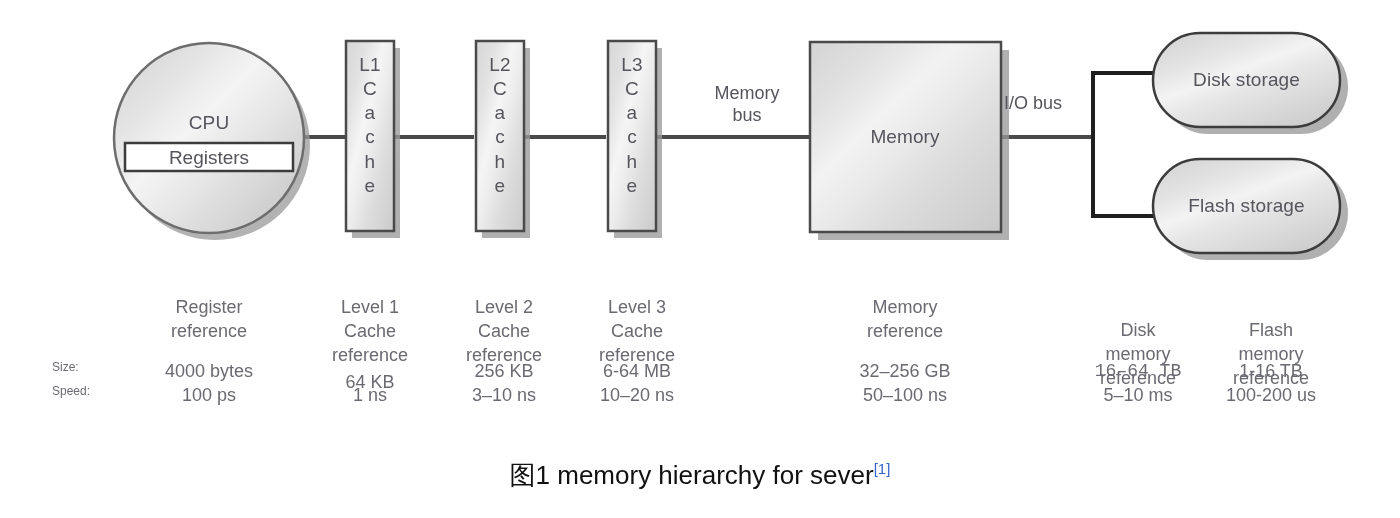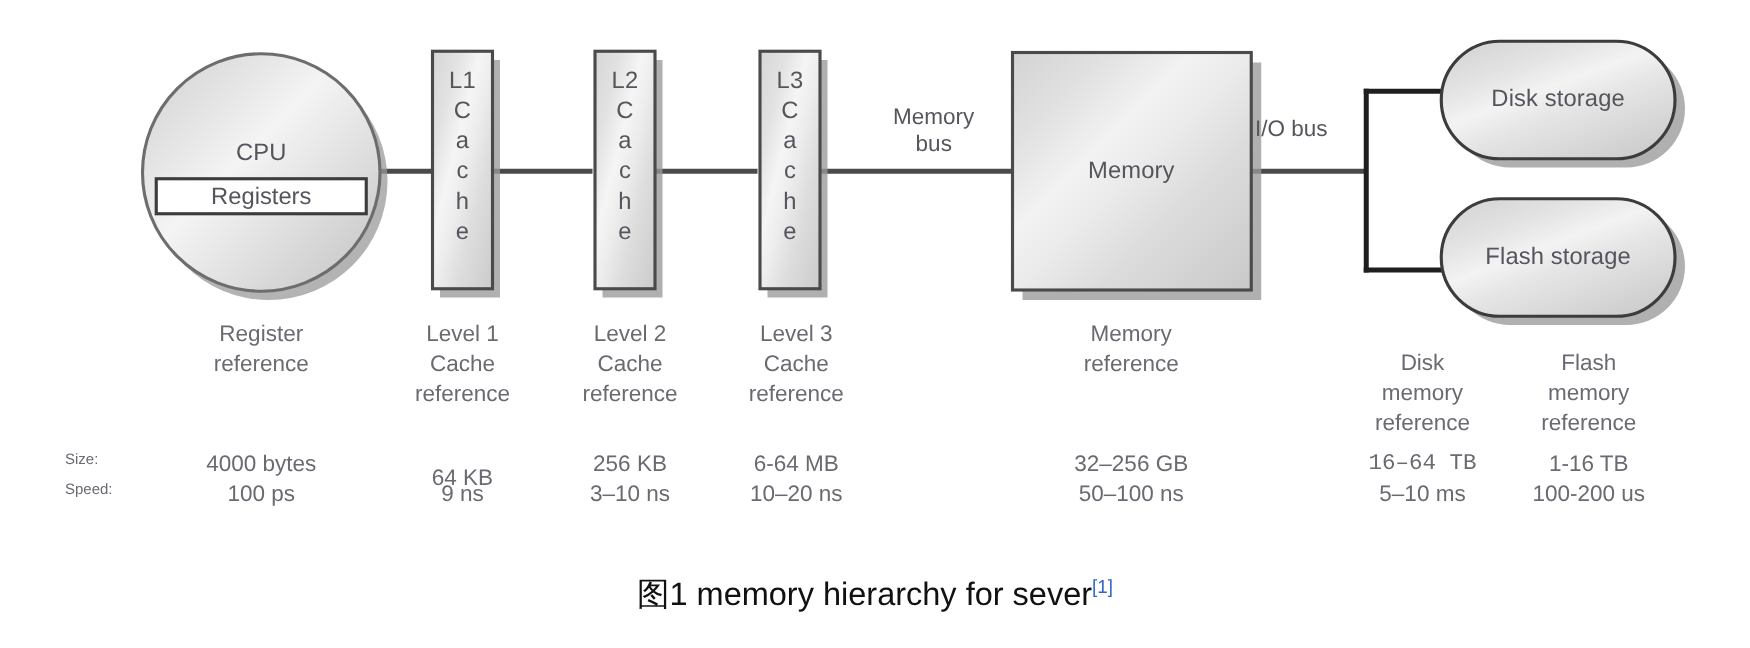--- a/index.html
+++ b/index.html
@@ -61,20 +61,21 @@
     text-align: center;
     line-height: 1.27;
     letter-spacing: 0.2px;
   }
 
   .ref-label {
     font-size: 18px;
     color: #6a6a72;
     text-align: center;
     line-height: 1.33;
+    margin-top: 40px;
   }
 
   .metric-head {
     font-size: 12px;
     color: #6a6a72;
     text-align: left;
     line-height: 1.33;
   }
 
   .metric-val {
@@ -229,21 +230,21 @@
   <div class="txt ref-label" style="left:1075px; top:279px; width:126px;">Disk<br>memory<br>reference</div>
   <div class="txt ref-label" style="left:1208px; top:279px; width:126px;">Flash<br>memory<br>reference</div>
 
   <div class="txt metric-head" style="left:52px; top:360px; width:90px;">Size:</div>
   <div class="txt metric-head" style="left:52px; top:384px; width:90px;">Speed:</div>
 
   <div class="txt metric-val" style="left:139px; top:360px; width:140px;">4000 bytes</div>
   <div class="txt metric-val" style="left:139px; top:384px; width:140px;">100 ps</div>
 
   <div class="txt metric-val" style="left:300px; top:360px; width:140px;margin-top:11px;">64 KB</div>
-  <div class="txt metric-val" style="left:300px; top:384px; width:140px;">9 ns</div>
+  <div class="txt metric-val" style="left:300px; top:384px; width:140px;">1 ns</div>
 
   <div class="txt metric-val" style="left:434px; top:360px; width:140px;">256 KB</div>
   <div class="txt metric-val" style="left:434px; top:384px; width:140px;">3–10 ns</div>
 
   <div class="txt metric-val" style="left:567px; top:360px; width:140px;">6-64 MB</div>
   <div class="txt metric-val" style="left:567px; top:384px; width:140px;">10–20 ns</div>
 
   <div class="txt metric-val" style="left:835px; top:360px; width:140px;">32–256 GB</div>
   <div class="txt metric-val" style="left:835px; top:384px; width:140px;">50–100 ns</div>
 

